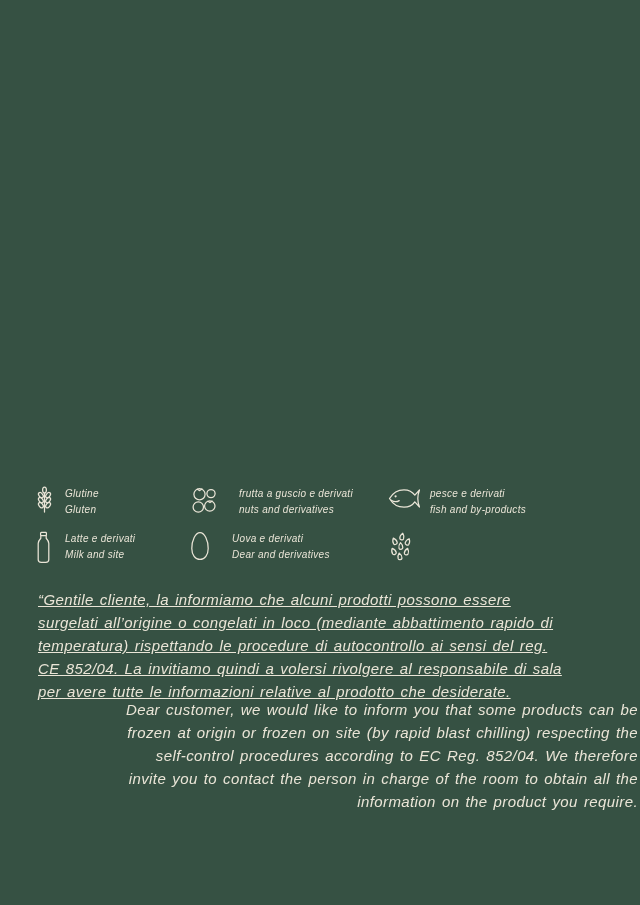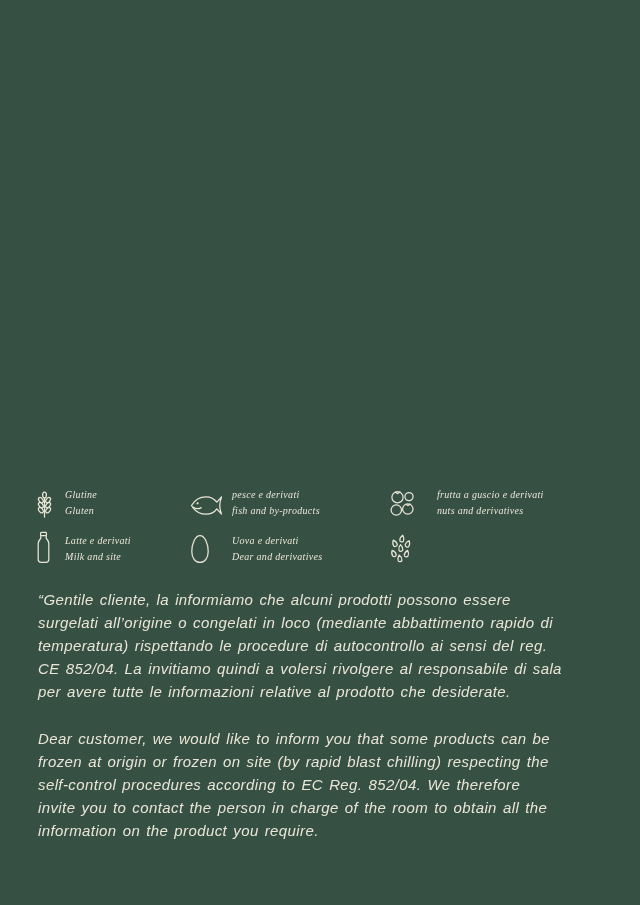--- a/index.html
+++ b/index.html
@@ -18,23 +18,22 @@
     position: absolute;
     left: 36px;
     top: 486px;
     width: 576px;
     display: grid;
     grid-template-columns: 154px 198px 224px;
     row-gap: 13px;
   }
   .allergen-cell {
     display: flex;
-    align-items: flex-end;
+    align-items: flex-start;
     min-height: 32px;
-    font-family: Liberation Serif, serif;
   }
   .icon-box {
     display: flex;
     align-items: center;
     justify-content: flex-start;
     flex: 0 0 auto;
   }
   .icon-box.c1 { width: 29px; }
   .icon-box.c2 { width: 42px; }
   .icon-box.c3 { width: 49px; }
@@ -58,22 +57,22 @@
     position: absolute;
     left: 38px;
     width: 600px;
     font-style: italic;
     font-size: 15px;
     line-height: 23px;
     letter-spacing: 0.4px;
     word-spacing: 1.5px;
     white-space: pre-line;
   }
-  .notice-it { top: 588px; }
-  .notice-en { top: 727px; }
+  .notice-it { top: 588px; text-decoration: underline; }
+  .notice-en { top: 698px; text-align: right; }
 </style>
 </head>
 <body>
 
 <div class="page">
 
   <div class="allergen-grid">
 
     <div class="allergen-cell">
       <span class="icon-box c1">
@@ -88,47 +87,47 @@
           <ellipse cx="12.1" cy="19.2" rx="1.9" ry="3" transform="rotate(38 12.1 19.2)"></ellipse>
         </svg>
       </span>
       <div class="allergen-label">
         <div>Glutine</div>
         <div>Gluten</div>
       </div>
     </div>
 
     <div class="allergen-cell">
-      <span class="icon-box c2">
-        <svg width="33" height="25" viewBox="0 0 33 25" class="ic-stroke">
-          <path d="M1.5,12.5 C5,6.5 10.5,3.8 16,3.8 C20.5,3.8 24.5,5.8 26.8,9.2 L31.5,4 C30.4,6.9 29.8,9.6 29.8,12.5 C29.8,15.4 30.4,18.1 31.5,21 L26.8,15.8 C24.5,19.2 20.5,21.2 16,21.2 C10.5,21.2 5,18.5 1.5,12.5 Z"></path>
-          <circle cx="7.6" cy="10.3" r="1.1" fill="#EAE5D7" stroke="none"></circle>
-          <path d="M3.2,14.2 C6,16 9,16 11.2,14.6"></path>
-        </svg>
-      </span>
-      <div class="allergen-label">
-        <div>pesce e derivati</div>
-        <div>fish and by-products</div>
-      </div>
-    </div>
-
-    <div class="allergen-cell">
       <span class="icon-box c3">
         <svg width="28" height="29" viewBox="0 0 28 29" class="ic-stroke">
           <circle cx="9.5" cy="8.3" r="5.6"></circle>
           <path d="M7.3,3.3 L9.7,4.6 L12,3"></path>
           <circle cx="21" cy="7.6" r="4.1"></circle>
           <circle cx="8.3" cy="21" r="5.2"></circle>
           <circle cx="19.8" cy="20" r="5.2"></circle>
           <path d="M17.8,15.3 L20,16.5 L22.2,15.1"></path>
         </svg>
       </span>
       <div class="allergen-label">
         <div>frutta a guscio e derivati</div>
         <div>nuts and derivatives</div>
+      </div>
+    </div>
+
+    <div class="allergen-cell">
+      <span class="icon-box c2">
+        <svg width="33" height="25" viewBox="0 0 33 25" class="ic-stroke">
+          <path d="M1.5,12.5 C5,6.5 10.5,3.8 16,3.8 C20.5,3.8 24.5,5.8 26.8,9.2 L31.5,4 C30.4,6.9 29.8,9.6 29.8,12.5 C29.8,15.4 30.4,18.1 31.5,21 L26.8,15.8 C24.5,19.2 20.5,21.2 16,21.2 C10.5,21.2 5,18.5 1.5,12.5 Z"></path>
+          <circle cx="7.6" cy="10.3" r="1.1" fill="#EAE5D7" stroke="none"></circle>
+          <path d="M3.2,14.2 C6,16 9,16 11.2,14.6"></path>
+        </svg>
+      </span>
+      <div class="allergen-label">
+        <div>pesce e derivati</div>
+        <div>fish and by-products</div>
       </div>
     </div>
 
     <div class="allergen-cell">
       <span class="icon-box c1">
         <svg width="15" height="33" viewBox="0 0 15 33" class="ic-stroke">
           <rect x="4.6" y="1.4" width="5.8" height="3.1" rx="0.8"></rect>
           <path d="M4.8,4.5 L4.8,7.2 C3.1,9 2.2,10.6 2.2,12.6 L2.2,28.6 C2.2,30.4 3.3,31.4 5.2,31.4 L9.8,31.4 C11.7,31.4 12.8,30.4 12.8,28.6 L12.8,12.6 C12.8,10.6 11.9,9 10.2,7.2 L10.2,4.5"></path>
         </svg>
       </span>

